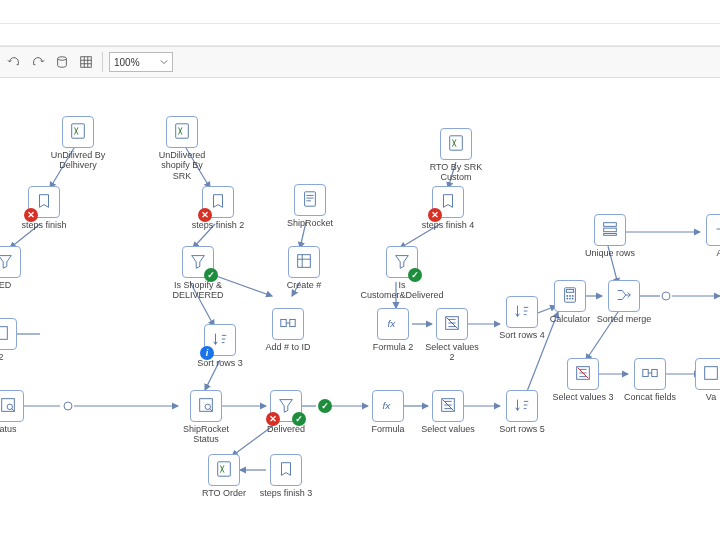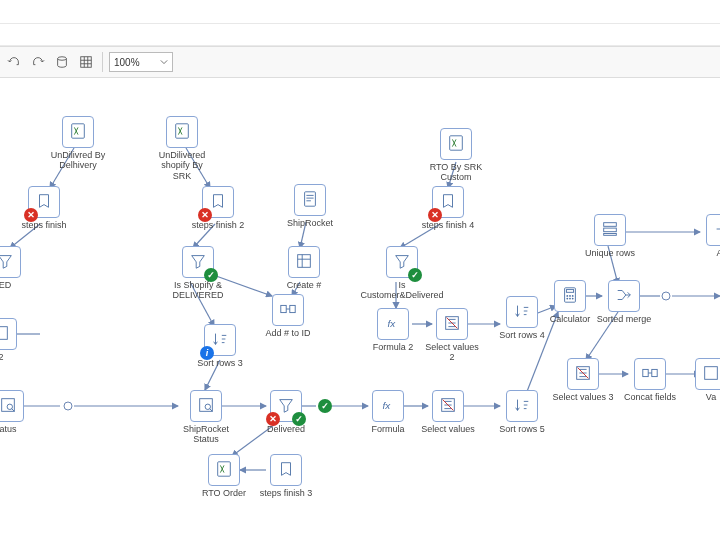--- a/index.html
+++ b/index.html
@@ -256,21 +256,21 @@
 
     <div class="node" style="left:192px; top:244px">
       <div class="ico">
           <span><svg viewBox="0 0 20 20">
               <path d="M5 4v12M5 16l-2-3M5 16l2-3M12 6h5M12 10h4M12 14h3" stroke="currentColor" fill="none"></path>
             </svg></span>
           <span class="badge info">i</span>
         </div>
       <div class="lbl">Sort rows 3</div>
     </div>
-    <div class="node" style="left:260px; top:214px">
+    <div class="node" style="left:260px; top:228px">
       <div class="ico">
           <span><svg viewBox="0 0 20 20">
               <rect x="2" y="6" width="6" height="8" fill="none" stroke="currentColor"></rect>
               <rect x="12" y="6" width="6" height="8" fill="none" stroke="currentColor"></rect>
               <path d="M8 10h4" stroke="currentColor"></path>
             </svg></span>
         </div>
       <div class="lbl">Add # to ID</div>
     </div>
     <div class="node" style="left:368px; top:228px; width:50px">

